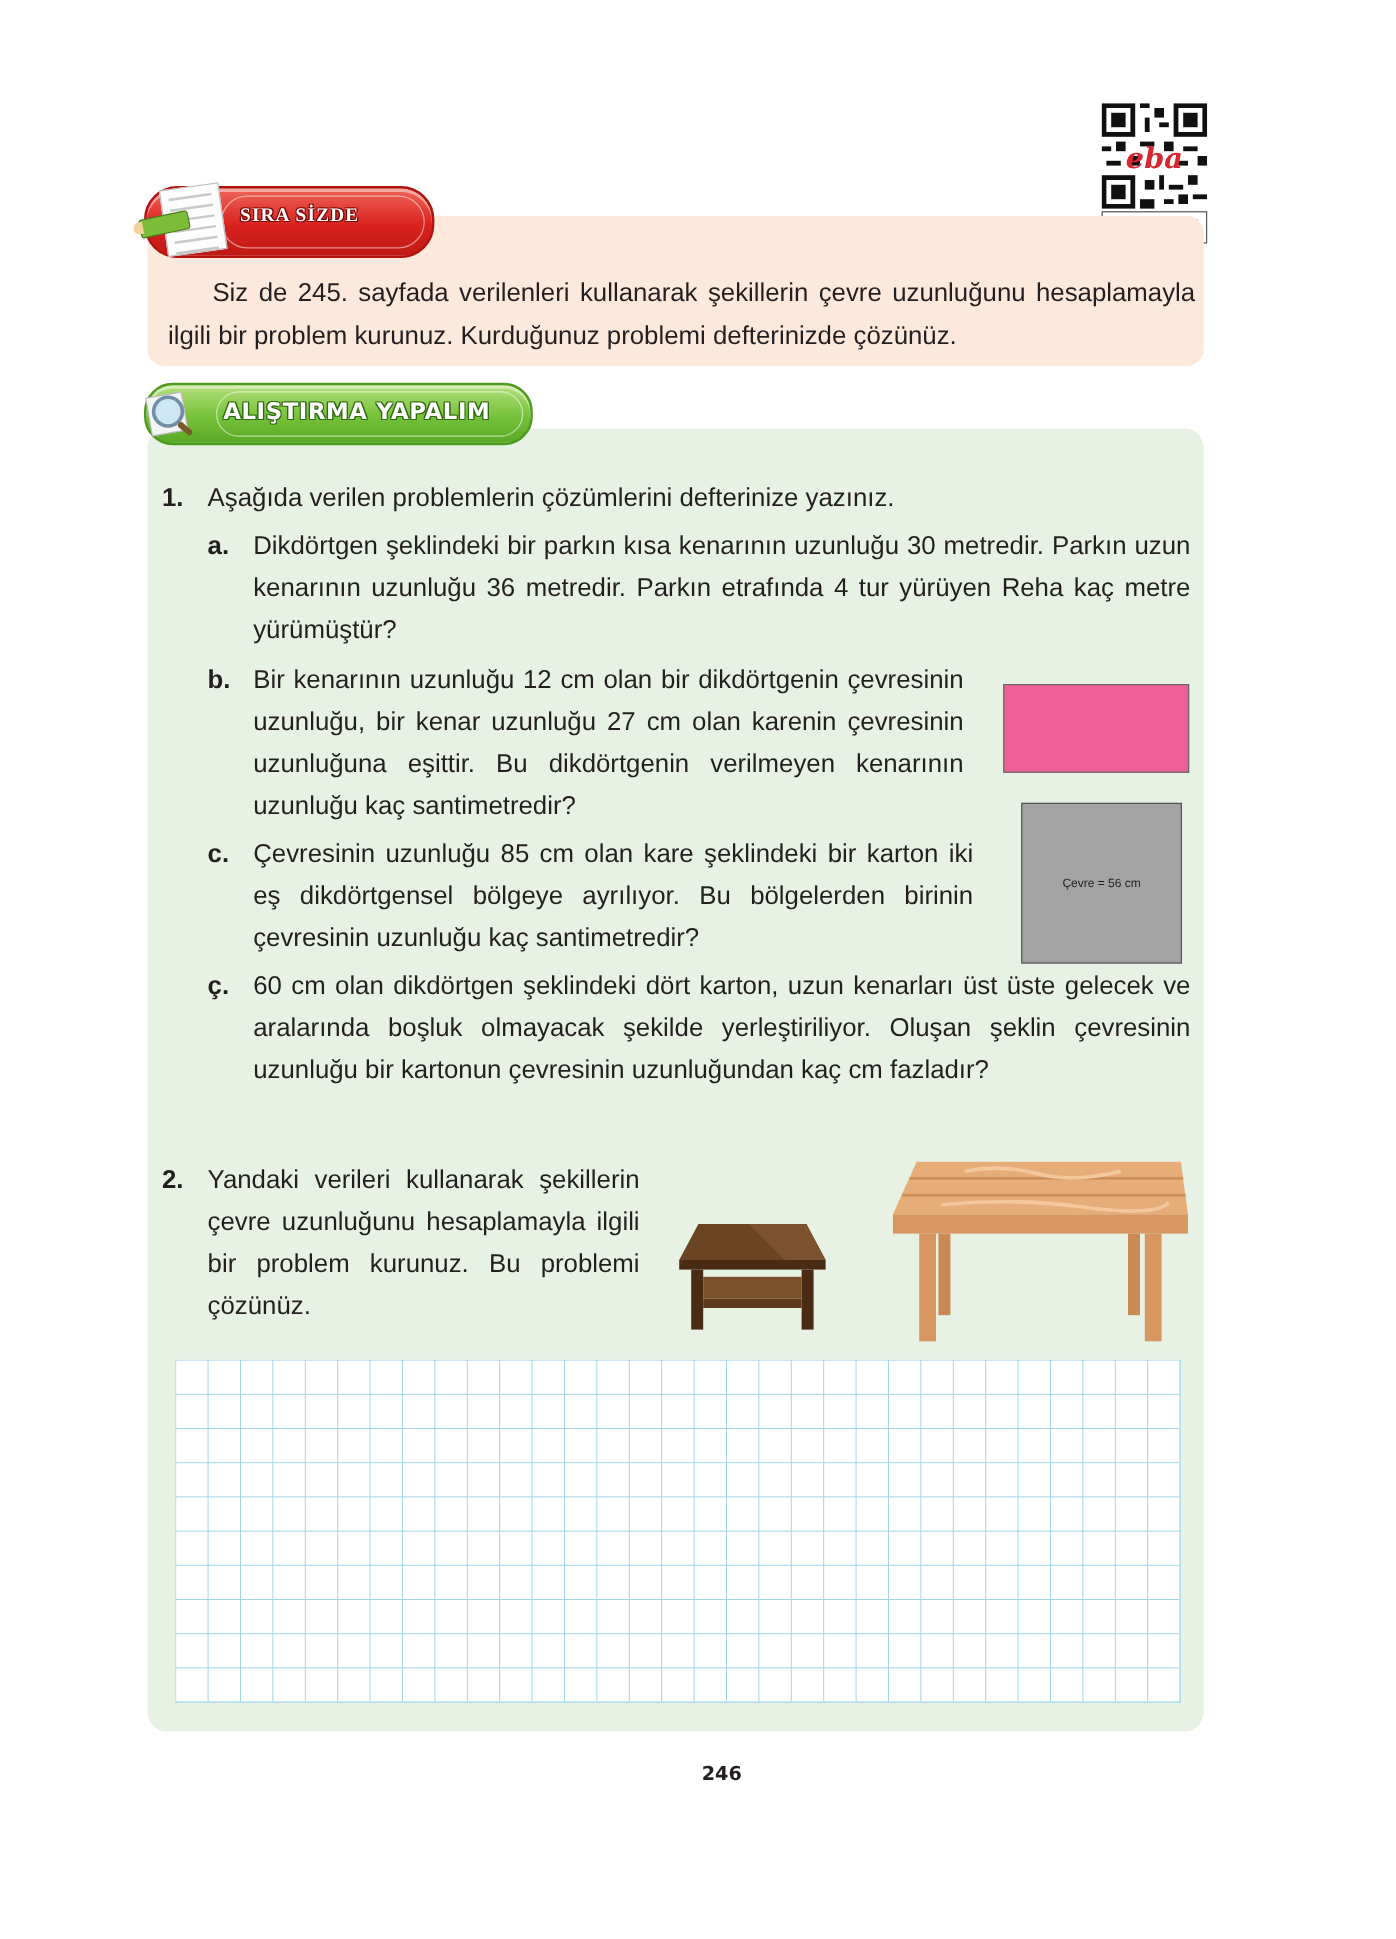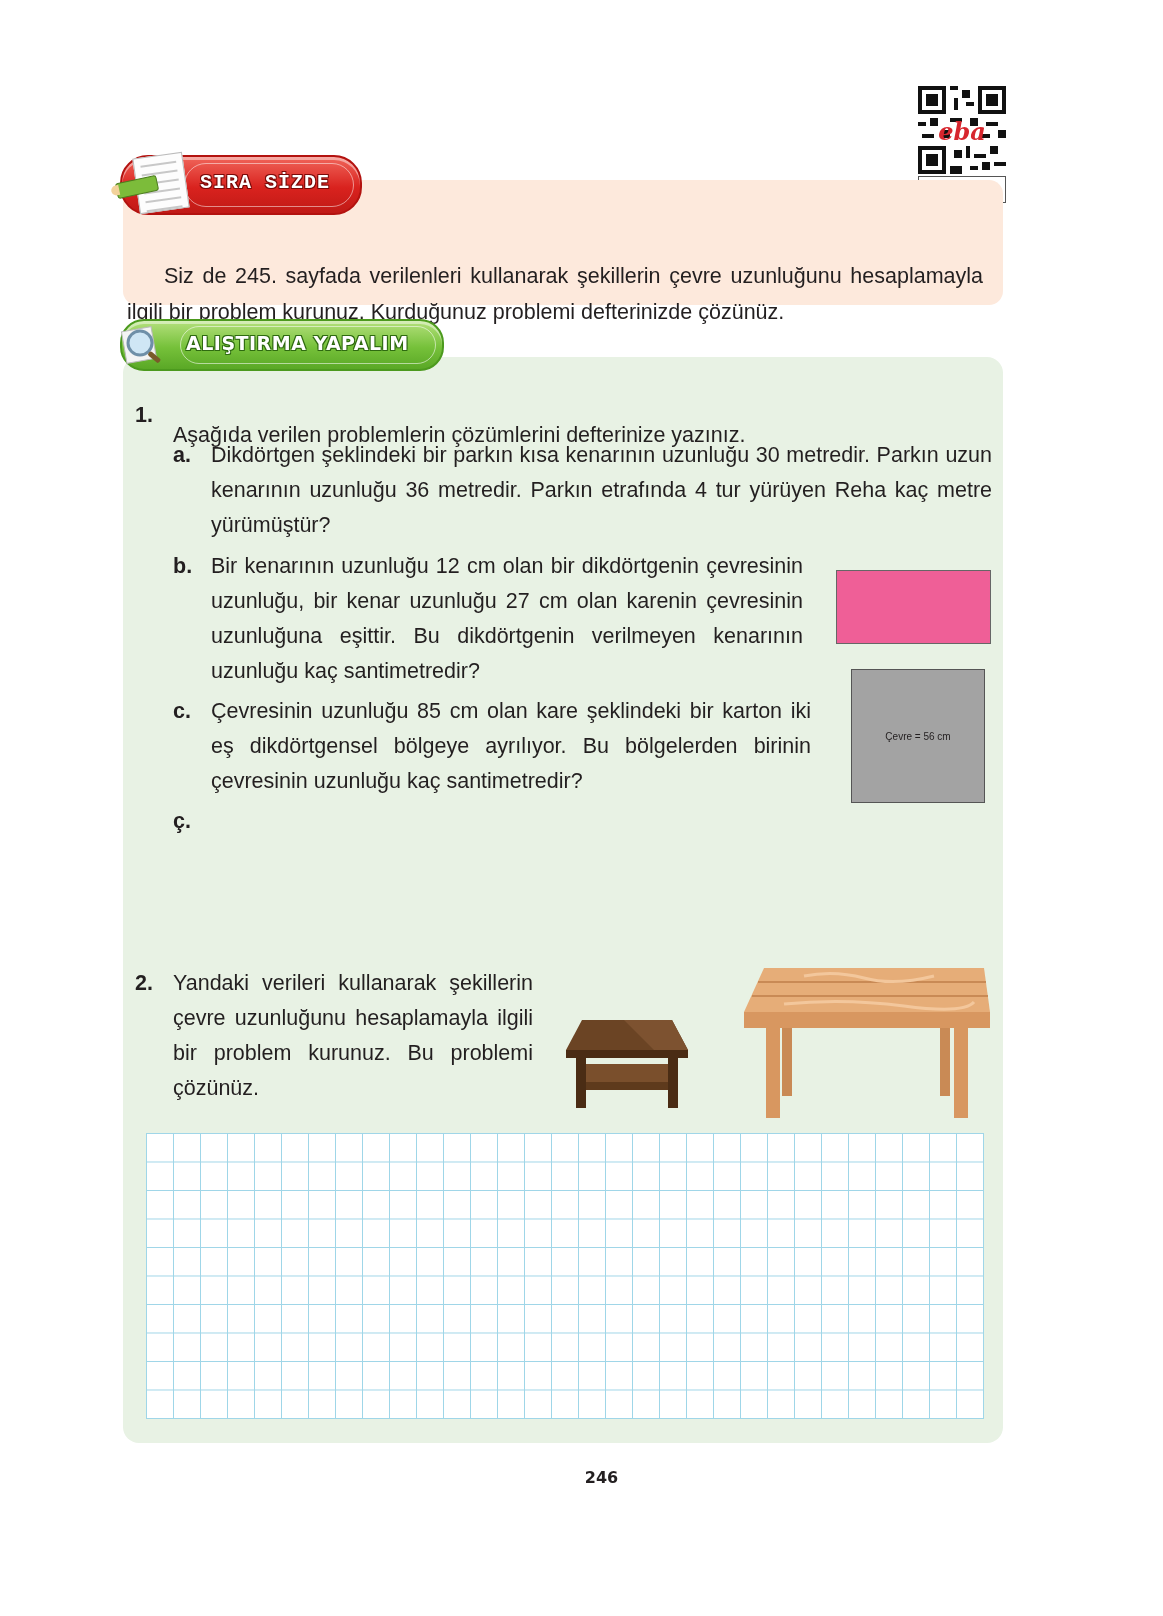--- a/index.html
+++ b/index.html
@@ -7,28 +7,28 @@
        font-family:"Liberation Sans", sans-serif;color:#231f20;}
   .abs{position:absolute;}
   
   .qr{left:918px;top:86px;width:88px;height:88px;background:#fff;}
   .qr svg{width:88px;height:88px;display:block;}
   .etk{left:918px;top:176px;width:86px;height:25px;border:1.5px solid #555;background:#fff;
        font-family:"DejaVu Sans", sans-serif;font-weight:bold;font-size:14px;letter-spacing:0.3px;
        text-align:center;line-height:25px;color:#231f20;}
   
   .sira-box{left:123px;top:180px;width:880px;height:125px;background:#fde9dc;border-radius:14px;}
-  .sira-text{left:127px;top:226px;width:856px;font-size:21.5px;line-height:36px;text-align:justify;margin-top:32px;}
+  .sira-text{left:140px;top:226px;width:856px;font-size:21.5px;line-height:36px;text-align:justify;}
   .sira-text p{margin:0;text-indent:37px;}
   .banner{height:56px;border-radius:28px;display:flex;align-items:center;}
   .sira-banner{left:120px;top:155px;width:238px;height:56px;
      background:linear-gradient(#f0655a,#d9221e 55%,#c01a16);border:2px solid #b3120f;
      box-shadow:inset 0 3px 0 rgba(255,255,255,0.45);}
-  .sira-banner .lbl{position:absolute;left:78px;top:14px;font-family:Liberation Mono, monospace;
-     font-weight:bold;font-size:20px;color:#fff;letter-spacing:1px;
+  .sira-banner .lbl{position:absolute;left:78px;top:14px;font-family:Liberation Serif, serif;
+     font-weight:bold;font-size:16px;color:#fff;letter-spacing:1px;
      text-shadow:1px 1px 0 #7a0a08,-1px -1px 0 #7a0a08,1px -1px 0 #7a0a08,-1px 1px 0 #7a0a08;}
   .sira-banner .inner{position:absolute;left:62px;top:6px;right:6px;bottom:6px;border-radius:22px;
      border:1.5px solid rgba(255,255,255,0.5);}
   .paper{position:absolute;left:14px;top:-2px;width:48px;height:54px;background:#fdfdfd;border:1px solid #bbb;
      transform:rotate(-8deg);}
   .paper i{display:block;height:2px;background:#c8c8c8;margin:7px 6px 0 6px;}
   .pencil{position:absolute;left:-6px;top:22px;width:40px;height:14px;background:#7cbc3a;border-radius:3px;
      transform:rotate(-12deg);border:1px solid #4c7d1e;}
   .pencil:before{content:"";position:absolute;left:-6px;top:1px;width:8px;height:10px;background:#f2d29b;border-radius:6px 0 0 6px;}
   
@@ -39,21 +39,21 @@
   .al-banner .inner{position:absolute;left:58px;top:5px;right:6px;bottom:5px;border-radius:20px;
      border:1.5px solid rgba(255,255,255,0.55);}
   .al-banner .lbl{position:absolute;left:64px;top:11px;font-family:"DejaVu Sans", sans-serif;
      font-weight:bold;font-size:19px;color:#fff;letter-spacing:0.5px;
      text-shadow:1px 1px 0 #2e6a10,-1px -1px 0 #2e6a10,1px -1px 0 #2e6a10,-1px 1px 0 #2e6a10;}
   .mag{position:absolute;left:-2px;top:2px;width:44px;height:44px;}
   
   .qtext{font-size:21.5px;line-height:35px;}
   .num{position:absolute;font-weight:bold;font-size:21.5px;line-height:35px;}
   .q1{left:135px;top:398px;}
-  .q1t{left:173px;top:398px;margin-top:20px;}
+  .q1t{left:173px;top:398px;}
   .sub{left:173px;}
   .subt{left:211px;text-align:justify;}
   .pink{left:836px;top:570px;width:153px;height:72px;background:#ef5f97;border:1.5px solid #666;}
   .sq{left:851px;top:669px;width:132px;height:132px;background:#a3a3a3;border:1.5px solid #555;
       font-size:10px;display:flex;align-items:center;justify-content:center;}
   .q2{left:135px;top:966px;}
   .q2t{left:173px;top:966px;width:360px;text-align:justify;}
   .grid{left:146px;top:1133px;width:837px;height:285px;background-color:#fff;
      background-image:linear-gradient(to right,#9fd6e8 1px,transparent 1px),
                       linear-gradient(to bottom,#9fd6e8 1px,transparent 1px);
@@ -140,20 +140,21 @@
 <div class="abs qtext subt" style="top:438px;width:781px">Dikdörtgen şeklindeki bir parkın kısa kenarının uzunluğu 30 metredir. Parkın uzun kenarının uzunluğu 36 metredir. Parkın etrafında 4 tur yürüyen Reha kaç metre yürümüştür?</div>
 
 <div class="abs num sub" style="top:549px">b.</div>
 <div class="abs qtext subt" style="top:549px;width:592px">Bir kenarının uzunluğu 12 cm olan bir dikdörtgenin çevresinin uzunluğu, bir kenar uzunluğu 27 cm olan karenin çevresinin uzunluğuna eşittir. Bu dikdörtgenin verilmeyen kenarının uzunluğu kaç santimetredir?</div>
 
 <div class="abs num sub" style="top:694px">c.</div>
 <div class="abs qtext subt" style="top:694px;width:600px">Çevresinin uzunluğu 85 cm olan kare şeklindeki bir karton iki eş dikdörtgensel bölgeye ayrılıyor. Bu bölgelerden birinin çevresinin uzunluğu kaç santimetredir?</div>
 
 <div class="abs num sub" style="top:804px">ç.</div>
 <div class="abs qtext subt" style="top:804px;width:781px">
+  <div style="text-align:justify">60 cm olan dikdörtgen şeklindeki dört karton, uzun kenarları üst üste gelecek ve aralarında boşluk olmayacak şekilde yerleştiriliyor. Oluşan şeklin çevresinin uzunluğu bir kartonun çevresinin uzunluğundan kaç cm fazladır?</div>
 </div>
 
 <div class="abs pink"></div>
 <div class="abs sq">
   <span>Çevre = 56 cm</span>
 </div>
 
 <div class="abs num q2">2.</div>
 <div class="abs qtext q2t">Yandaki verileri kullanarak şekillerin çevre uzunluğunu hesaplamayla ilgili bir problem kurunuz. Bu problemi çözünüz.</div>
 

